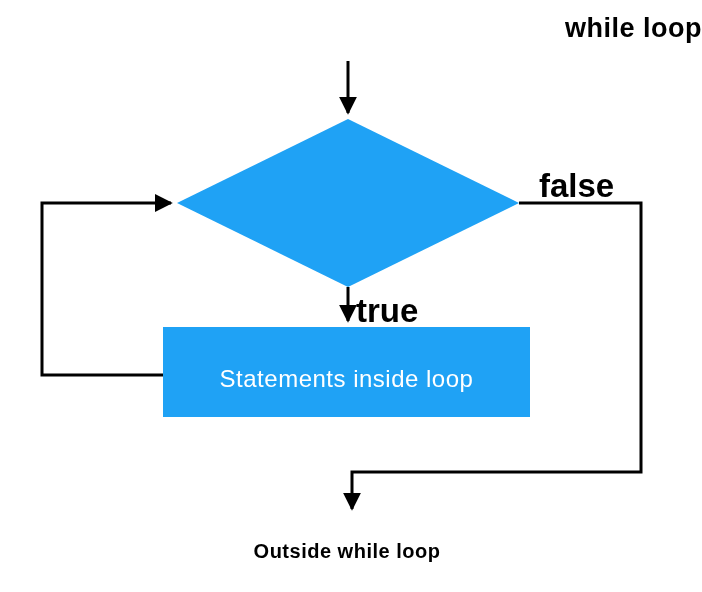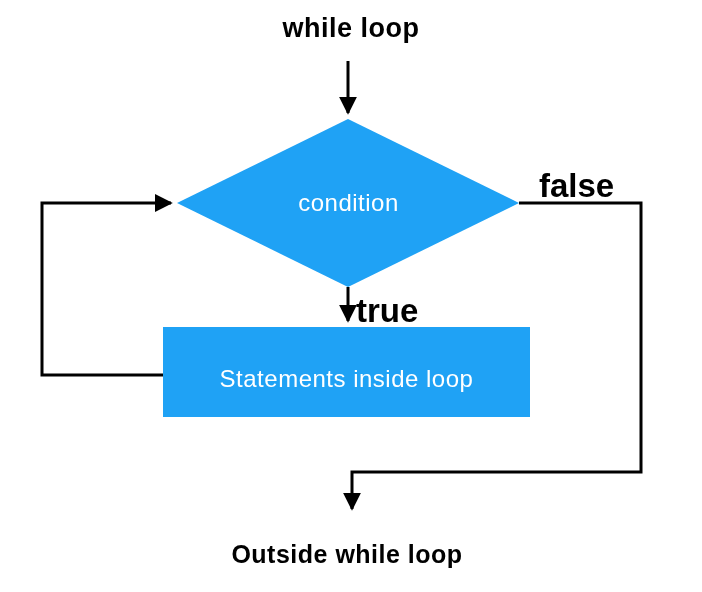--- a/index.html
+++ b/index.html
@@ -27,21 +27,21 @@
 
   .lbl {
     position: absolute;
     white-space: nowrap;
     color: var(--label-text, #000000);
     font-weight: bold;
   }
 
   .title-lbl {
     top: 13px; left: 0; width: 702px;
-    text-align: center;
+    text-align: right;
     font-size: 27px;
     letter-spacing: 0.5px;
   }
 
   .node-lbl {
     position: absolute;
     display: flex;
     align-items: center;
     justify-content: center;
     color: var(--node-text, #ffffff);
@@ -52,21 +52,21 @@
 
   .condition-lbl { left: 178px; top: 120px; width: 341px; height: 166px; }
   .statements-lbl { left: 163px; top: 327px; width: 367px; height: 104px; }
 
   .false-lbl { left: 539px; top: 167px; font-size: 33px; }
   .true-lbl  { left: 356px; top: 292px; font-size: 33px; }
 
   .outside-lbl {
     top: 540px; left: 0; width: 694px;
     text-align: center;
-    font-size: 25px;
+    font-size: 20px;
     letter-spacing: 0.5px;
   }
 </style>
 </head>
 <body>
 
 <div class="canvas" style="--node-fill: #1fa2f5; --node-text: #ffffff; --line: #000000; --label-text: #000000; --bg: #ffffff;">
 
   <svg class="flow-svg" viewBox="0 0 702 592" xmlns="http://www.w3.org/2000/svg">
     <defs>
@@ -83,21 +83,20 @@
 
     <path class="edge" d="M348,287 L348,321" marker-end="url(#ah)"></path>
 
     <polygon class="shape" points="348,119 519,203 348,287 177,203"></polygon>
 
     <rect class="shape" x="163" y="327" width="367" height="90"></rect>
   </svg>
 
   <div class="lbl title-lbl">while loop</div>
 
-  <div class="node-lbl condition-lbl">condition</div>
 
   <div class="lbl false-lbl">false</div>
 
   <div class="lbl true-lbl">true</div>
 
   <div class="node-lbl statements-lbl">Statements inside loop</div>
 
   <div class="lbl outside-lbl">Outside while loop</div>
 
 </div>

